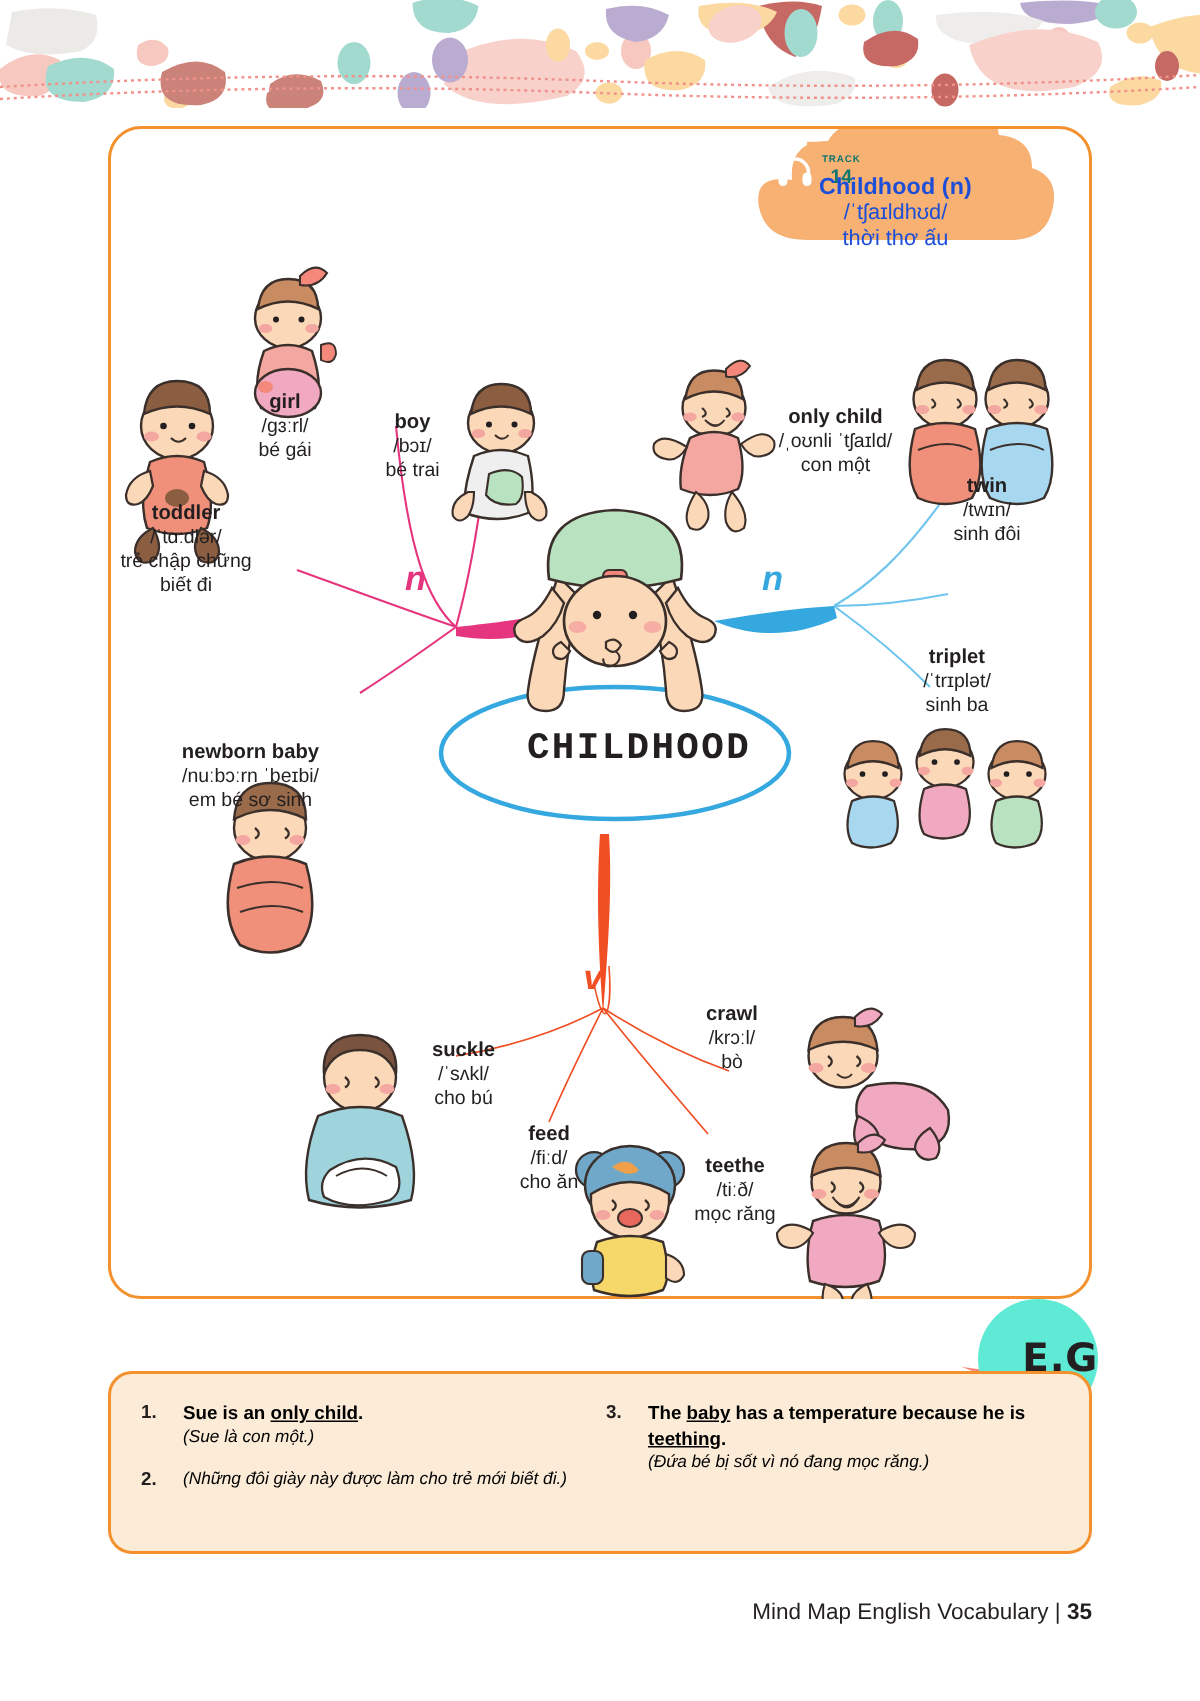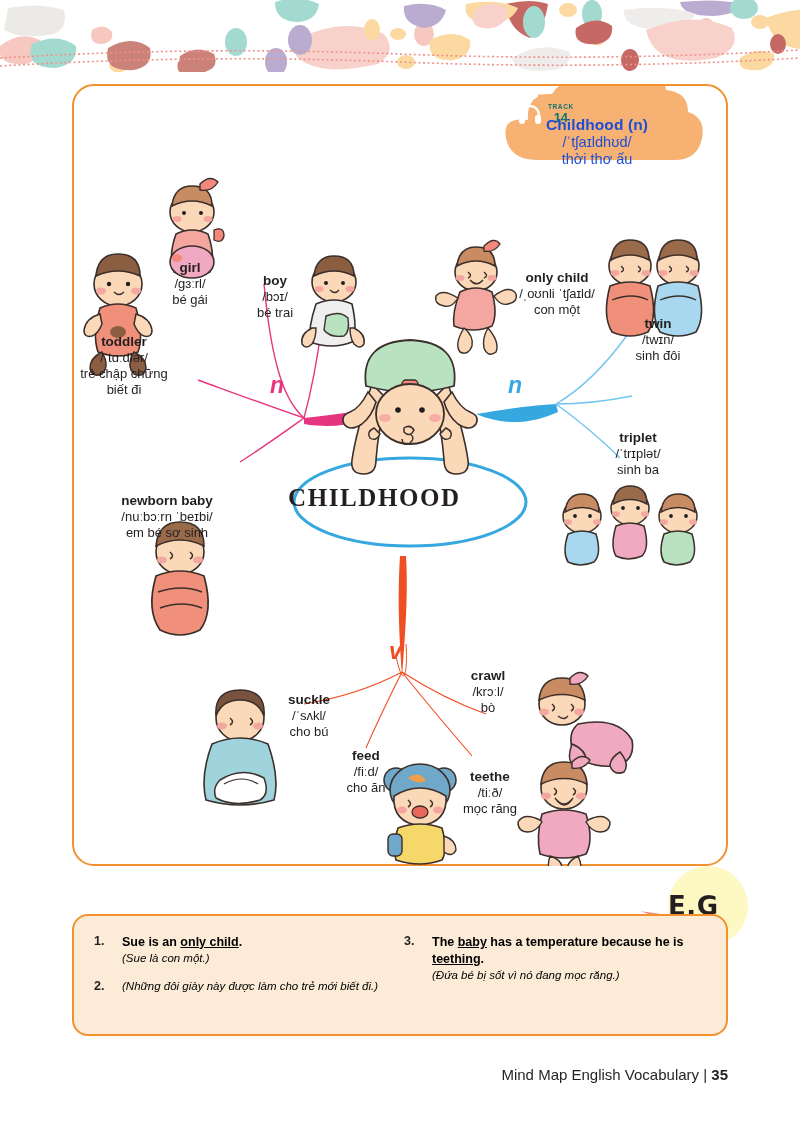--- a/index.html
+++ b/index.html
@@ -43,32 +43,32 @@
 
   
   .vocab { position: absolute; line-height: 1.22; color: #231f20; white-space: nowrap; }
   .vocab .w  { font-size: 13.5px; font-weight: bold; }
   .vocab .p  { font-size: 13px; }
   .vocab .v  { font-size: 13px; }
   .ctr { text-align: center; }
 
   
   .center-label {
-    position: absolute; left: 288px; top: 484px; width: 220px;
-    text-align: left; font-size: 25px; font-weight: bold;
+    position: absolute; left: 316px; top: 484px; width: 220px;
+    text-align: center; font-size: 25px; font-weight: bold;
     letter-spacing: 1.6px; color: #231f20;
-    font-family: Liberation Serif, serif;
+    font-family: Liberation Mono, monospace;
   }
   .branch-tag { position: absolute; font-size: 23px; font-weight: bold; font-style: italic; }
 
   
   .eg-bubble {
-    position: absolute; left: 668px; top: 866px; width: 80px; height: 80px;
-    border-radius: 50%; background: #fef9c3;
-    display: flex; align-items: center; justify-content: flex-start;
+    position: absolute; left: 652px; top: 866px; width: 80px; height: 80px;
+    border-radius: 50%; background: #5eead4;
+    display: flex; align-items: center; justify-content: flex-end;
   }
   .eg-text {
     font-size: 26px; font-weight: bold; color: #231f20;
     font-family: "DejaVu Sans", sans-serif; letter-spacing: .5px;
   }
   .eg-tail {
     position: absolute; left: 640px; top: 914px;
     width: 0; height: 0;
     border-top: 10px solid #F4897B;
     border-left: 42px solid transparent;

